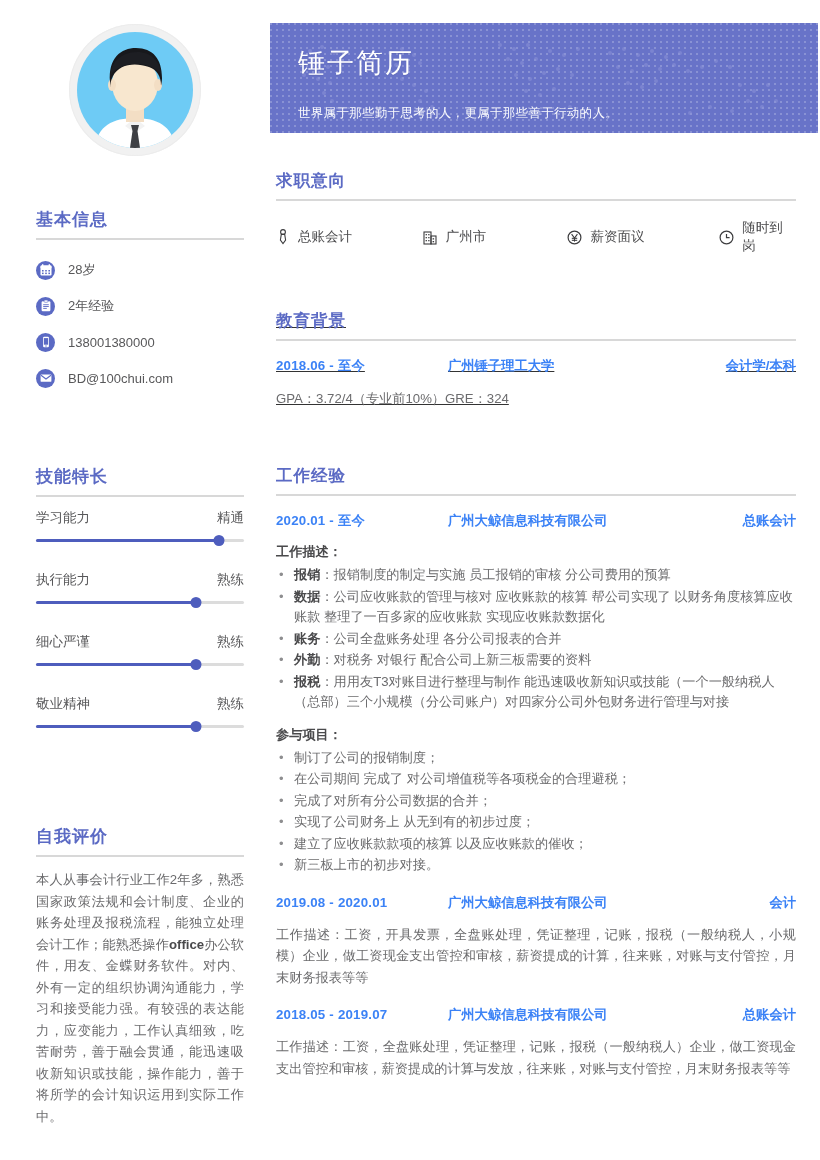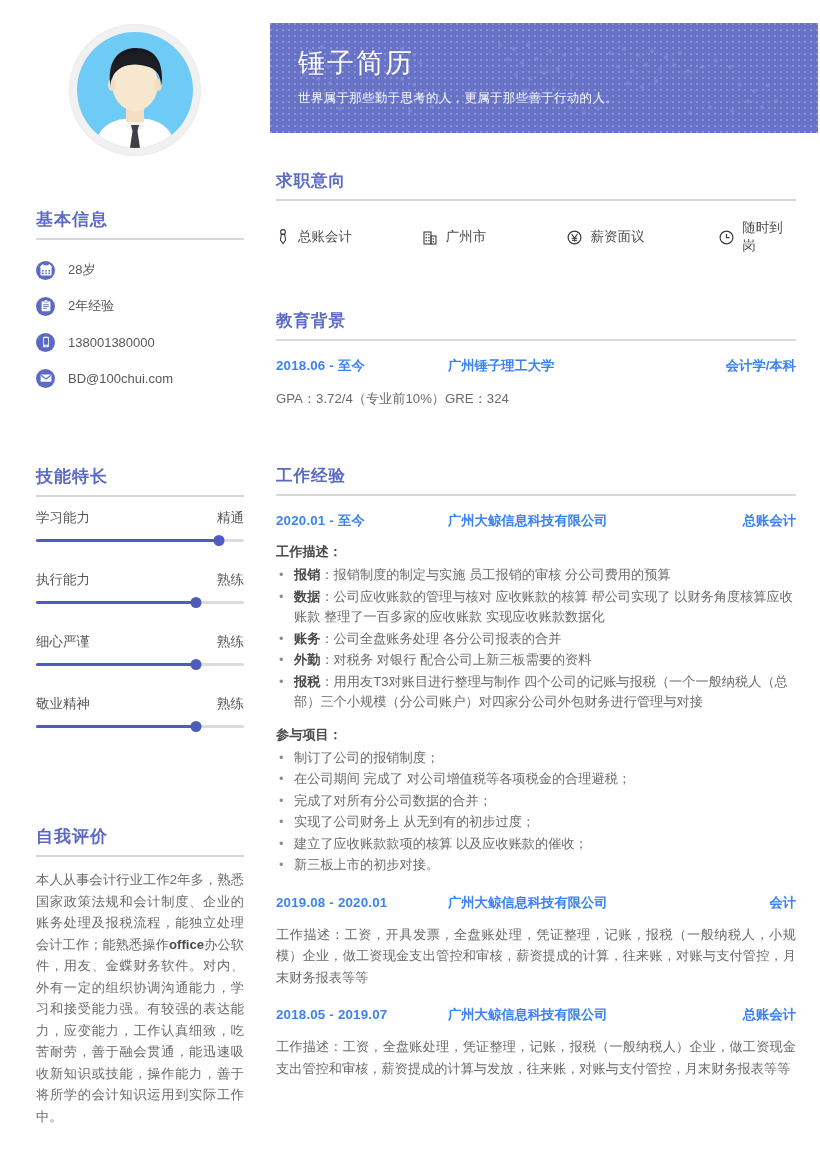--- a/index.html
+++ b/index.html
@@ -150,21 +150,21 @@
   }
   .banner-txt {
     position: absolute;
     left: 28px; top: 22px;
     color: #fff;
   }
   .banner-title {
     font-size: 27px;
     letter-spacing: 2px;
     font-weight: normal;
-    margin-bottom: 9px;
+    margin-bottom: 24px;
     text-shadow: 0 1px 1px rgba(0,0,0,0.08);
   }
   .banner-sub {
     font-size: 12.5px;
     letter-spacing: 0.3px;
     opacity: 0.97;
   }
 
   .m-section { position: absolute; left: 6px; width: 520px; }
   .m-h {
@@ -535,21 +535,21 @@
             <svg width="15" height="15" viewBox="0 0 15 15">
                 <circle cx="7.5" cy="7.5" r="6.4" fill="none" stroke="#3c3c3e" stroke-width="1.2"></circle>
                 <path d="M7.5 4 V7.7 H10.6" fill="none" stroke="#3c3c3e" stroke-width="1.2"></path>
               </svg>
           </span>
           <span>随时到岗</span>
         </div>
       </div>
     </div>
 
-    <div class="m-section" style="top:310px;">
+    <div class="m-section" style="top:310px;text-decoration:underline;">
       <div class="m-h">教育背景</div>
       <div class="m-rule"></div>
       <div>
         <div class="entry-head">
           <span class="eh-date">2018.06 - 至今</span>
           <span class="eh-org">广州锤子理工大学</span>
           <span class="eh-role">会计学/本科</span>
         </div>
         <div class="entry-sub">GPA：3.72/4（专业前10%）GRE：324</div>
       </div>
@@ -564,21 +564,21 @@
           <span class="eh-date">2020.01 - 至今</span>
           <span class="eh-org">广州大鲸信息科技有限公司</span>
           <span class="eh-role">总账会计</span>
         </div>
         <div class="jd-label">工作描述：</div>
         <ul class="bullets">
           <li><b>报销</b>：<span>报销制度的制定与实施 员工报销的审核 分公司费用的预算</span></li>
           <li><b>数据</b>：<span>公司应收账款的管理与核对 应收账款的核算 帮公司实现了 以财务角度核算应收账款 整理了一百多家的应收账款 实现应收账款数据化</span></li>
           <li><b>账务</b>：<span>公司全盘账务处理 各分公司报表的合并</span></li>
           <li><b>外勤</b>：<span>对税务 对银行 配合公司上新三板需要的资料</span></li>
-          <li><b>报税</b>：<span>用用友T3对账目进行整理与制作 四个公司的记账与报税（一个一般纳税人（总部）三个小规模（分公司账户）对四家分公司外包财务进行管理与对接</span></li>
+          <li><b>报税</b>：<span>用用友T3对账目进行整理与制作 能迅速吸收新知识或技能（一个一般纳税人（总部）三个小规模（分公司账户）对四家分公司外包财务进行管理与对接</span></li>
         </ul>
         <div class="jd-label">参与项目：</div>
         <ul class="bullets">
           <li>制订了公司的报销制度；</li>
           <li>在公司期间 完成了 对公司增值税等各项税金的合理避税；</li>
           <li>完成了对所有分公司数据的合并；</li>
           <li>实现了公司财务上 从无到有的初步过度；</li>
           <li>建立了应收账款款项的核算 以及应收账款的催收；</li>
           <li>新三板上市的初步对接。</li>
         </ul>

